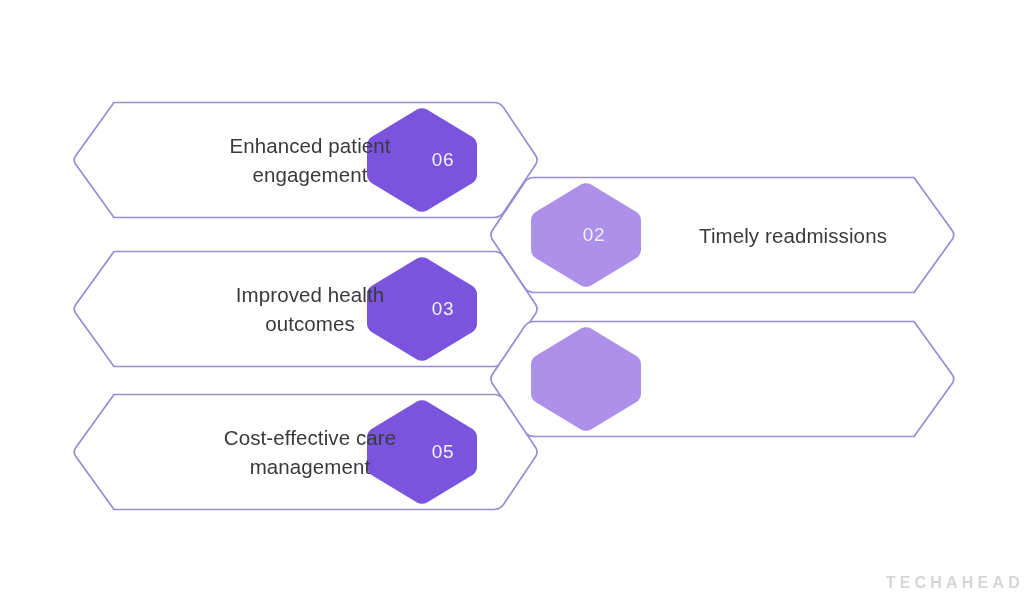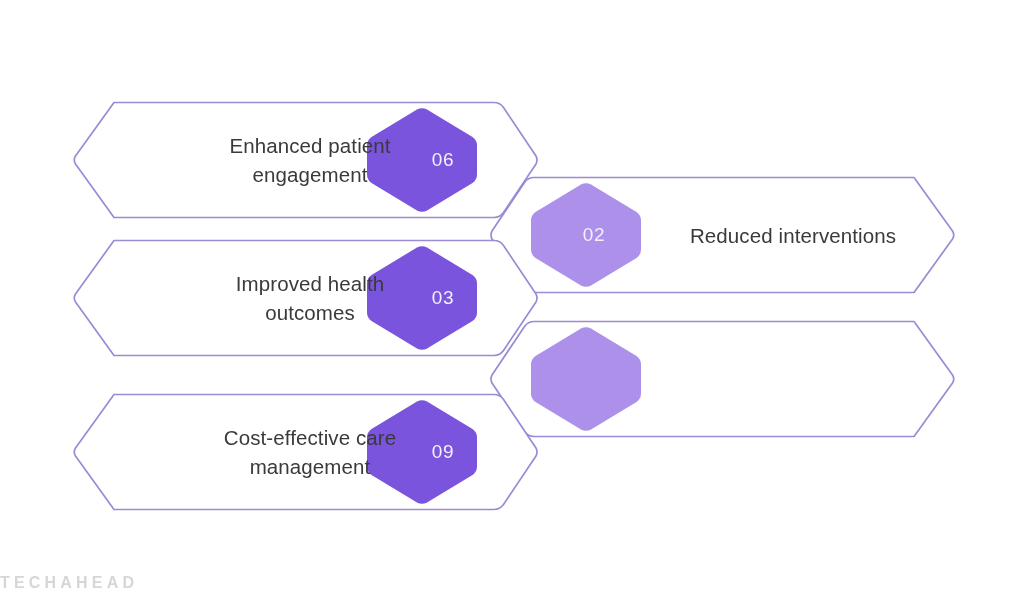--- a/index.html
+++ b/index.html
@@ -77,21 +77,21 @@
   .card-right .card-number {
     left: 18px; top: 0; width: 116px; height: 120px;
   }
 
   
   #footer-logo {
     position: absolute;
     left: 0;
     top: 574px;
     width: 1024px;
-    text-align: left;
+    text-align: right;
     color: #d6d6d8;
     font-size: 16px;
     font-weight: bold;
     letter-spacing: 4.2px;
   }
 </style>
 </head>
 <body>
 
 <div id="canvas">
@@ -104,25 +104,25 @@
     <div class="card-label">Enhanced patient
 engagement</div>
     <div class="card-number">06</div>
   </div>
 
   <div class="card card-right" style="left:518px; top:175px;">
     <svg width="440" height="120" viewBox="0 0 440 120">
       <path d="M 396,2.5 L 16,2.5 Q 10,2.5 6.5,7.5 L -26,56 Q -28,60 -26,64 L 6.5,112.5 Q 10,117.5 16,117.5 L 396,117.5 L 434.5,64 Q 437,60 434.5,56 Z" fill="#ffffff" stroke="#9b8ad4" stroke-width="1.7" stroke-linejoin="round"></path>
       <path d="M 63,9.5 Q 68,7 73,9.5 L 118.5,37 Q 123,40 123,45.5 L 123,74.5 Q 123,80 118.5,83 L 73,110.5 Q 68,113 63,110.5 L 17.5,83 Q 13,80 13,74.5 L 13,45.5 Q 13,40 17.5,37 Z" fill="#ac90e9"></path>
     </svg>
-    <div class="card-label">Reduced interventions</div>
+    <div class="card-label">Timely readmissions</div>
     <div class="card-number">02</div>
   </div>
 
-  <div class="card card-left" style="left:70px; top:238px;text-decoration:underline;">
+  <div class="card card-left" style="left:70px; top:249px;text-decoration:underline;">
     <svg width="440" height="120" viewBox="0 0 440 120">
       <path d="M 44,2.5 L 424,2.5 Q 430,2.5 433.5,7.5 L 466,56 Q 468,60 466,64 L 433.5,112.5 Q 430,117.5 424,117.5 L 44,117.5 L 5.5,64 Q 3,60 5.5,56 Z" fill="#ffffff" stroke="#9b8ad4" stroke-width="1.7" stroke-linejoin="round"></path>
       <path d="M 347,9.5 Q 352,7 357,9.5 L 402.5,37 Q 407,40 407,45.5 L 407,74.5 Q 407,80 402.5,83 L 357,110.5 Q 352,113 347,110.5 L 301.5,83 Q 297,80 297,74.5 L 297,45.5 Q 297,40 301.5,37 Z" fill="#7a54dd"></path>
     </svg>
     <div class="card-label">Improved health
 outcomes</div>
     <div class="card-number">03</div>
   </div>
 
   <div class="card card-right" style="left:518px; top:319px;">
@@ -132,18 +132,18 @@
     </svg>
   </div>
 
   <div class="card card-left" style="left:70px; top:392px;">
     <svg width="440" height="120" viewBox="0 0 440 120">
       <path d="M 44,2.5 L 424,2.5 Q 430,2.5 433.5,7.5 L 466,56 Q 468,60 466,64 L 433.5,112.5 Q 430,117.5 424,117.5 L 44,117.5 L 5.5,64 Q 3,60 5.5,56 Z" fill="#ffffff" stroke="#9b8ad4" stroke-width="1.7" stroke-linejoin="round"></path>
       <path d="M 347,9.5 Q 352,7 357,9.5 L 402.5,37 Q 407,40 407,45.5 L 407,74.5 Q 407,80 402.5,83 L 357,110.5 Q 352,113 347,110.5 L 301.5,83 Q 297,80 297,74.5 L 297,45.5 Q 297,40 301.5,37 Z" fill="#7a54dd"></path>
     </svg>
     <div class="card-label">Cost-effective care
 management</div>
-    <div class="card-number">09</div>
+    <div class="card-number">05</div>
   </div>
 
   <div id="footer-logo">TECHAHEAD</div>
 
 </div>
 
 </body></html>

